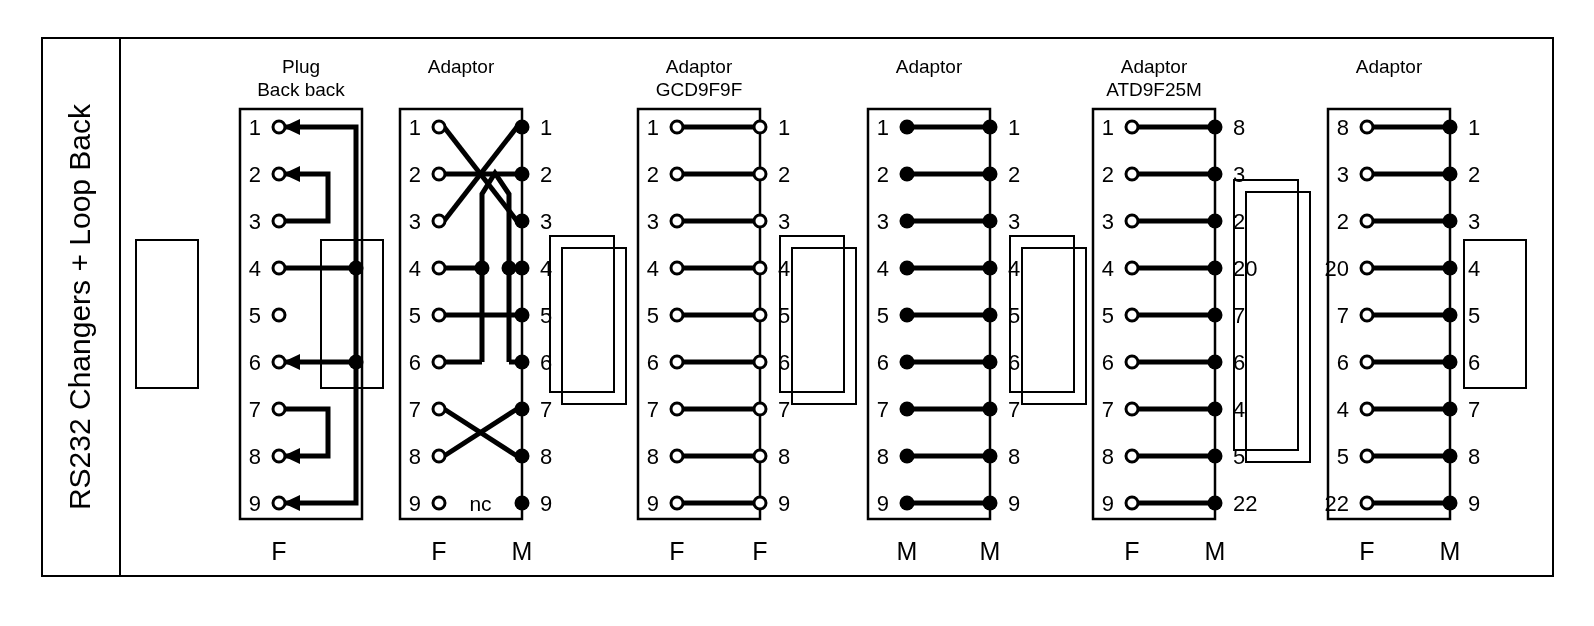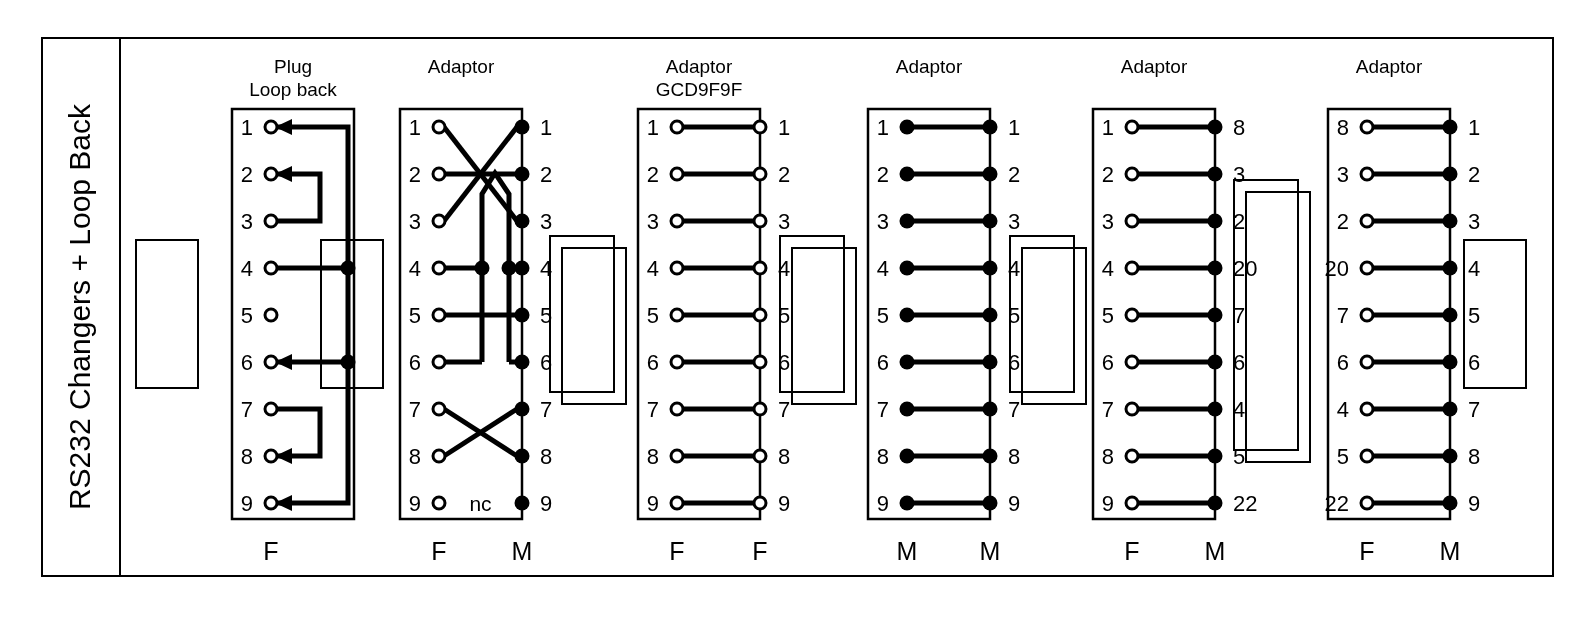--- a/index.html
+++ b/index.html
@@ -70,22 +70,22 @@
         <svg width="80" height="286" viewBox="0 0 80 286">
           <rect x="1" y="1" width="64" height="270" fill="none" stroke="#000000" stroke-width="2"></rect>
           <rect x="13" y="13" width="64" height="270" fill="none" stroke="#000000" stroke-width="2"></rect>
         </svg>
       </div>
       <div class="shell" style="left: 1342px; top: 200px;">
         <svg width="66" height="152" viewBox="0 0 66 152">
           <rect x="1" y="1" width="62" height="148" fill="none" stroke="#000000" stroke-width="2"></rect>
         </svg>
       </div>
-      <div class="panel" style="left: 54px; width: 236px; text-decoration: underline;">
-        <div class="ptitle"><span>Plug</span><span class="l2">Loop back</span></div>
+      <div class="panel" style="left: 62px; width: 236px; text-decoration: underline;">
+        <div class="ptitle"><span>Plug</span><span class="l2">Back back</span></div>
         <div class="body-svg"><svg width="236" height="432" viewBox="0 0 236 432">
             <rect x="57" y="8" width="122" height="410" fill="none" stroke="#000000" stroke-width="2.5"></rect>
             <text x="78" y="26" text-anchor="end" font-family="&quot;Liberation Sans&quot;,&quot;DejaVu Sans&quot;,sans-serif" font-size="22" fill="#000000" dominant-baseline="central">1</text>
             <text x="78" y="73" text-anchor="end" font-family="&quot;Liberation Sans&quot;,&quot;DejaVu Sans&quot;,sans-serif" font-size="22" fill="#000000" dominant-baseline="central">2</text>
             <text x="78" y="120" text-anchor="end" font-family="&quot;Liberation Sans&quot;,&quot;DejaVu Sans&quot;,sans-serif" font-size="22" fill="#000000" dominant-baseline="central">3</text>
             <text x="78" y="167" text-anchor="end" font-family="&quot;Liberation Sans&quot;,&quot;DejaVu Sans&quot;,sans-serif" font-size="22" fill="#000000" dominant-baseline="central">4</text>
             <text x="78" y="214" text-anchor="end" font-family="&quot;Liberation Sans&quot;,&quot;DejaVu Sans&quot;,sans-serif" font-size="22" fill="#000000" dominant-baseline="central">5</text>
             <text x="78" y="261" text-anchor="end" font-family="&quot;Liberation Sans&quot;,&quot;DejaVu Sans&quot;,sans-serif" font-size="22" fill="#000000" dominant-baseline="central">6</text>
             <text x="78" y="308" text-anchor="end" font-family="&quot;Liberation Sans&quot;,&quot;DejaVu Sans&quot;,sans-serif" font-size="22" fill="#000000" dominant-baseline="central">7</text>
             <text x="78" y="355" text-anchor="end" font-family="&quot;Liberation Sans&quot;,&quot;DejaVu Sans&quot;,sans-serif" font-size="22" fill="#000000" dominant-baseline="central">8</text>
@@ -280,21 +280,21 @@
             <line x1="101" y1="402" x2="174" y2="402" stroke="#000000" stroke-width="5" stroke-linecap="butt"></line>
             <circle cx="96" cy="402" r="7.5" fill="#000000" stroke="none"></circle>
             <circle cx="179" cy="402" r="7.5" fill="#000000" stroke="none"></circle>
           </svg></div>
         <div class="pfooter">
           <span style="left: 96px;">M</span>
           <span style="left: 179px;">M</span>
         </div>
       </div>
       <div class="panel" style="left: 915px; width: 236px;">
-        <div class="ptitle"><span>Adaptor</span></div>
+        <div class="ptitle"><span>Adaptor</span><span class="l2">ATD9F25M</span></div>
         <div class="body-svg"><svg width="236" height="432" viewBox="0 0 236 432">
             <rect x="57" y="8" width="122" height="410" fill="none" stroke="#000000" stroke-width="2.5"></rect>
             <text x="78" y="26" text-anchor="end" font-family="&quot;Liberation Sans&quot;,&quot;DejaVu Sans&quot;,sans-serif" font-size="22" fill="#000000" dominant-baseline="central">1</text>
             <text x="78" y="73" text-anchor="end" font-family="&quot;Liberation Sans&quot;,&quot;DejaVu Sans&quot;,sans-serif" font-size="22" fill="#000000" dominant-baseline="central">2</text>
             <text x="78" y="120" text-anchor="end" font-family="&quot;Liberation Sans&quot;,&quot;DejaVu Sans&quot;,sans-serif" font-size="22" fill="#000000" dominant-baseline="central">3</text>
             <text x="78" y="167" text-anchor="end" font-family="&quot;Liberation Sans&quot;,&quot;DejaVu Sans&quot;,sans-serif" font-size="22" fill="#000000" dominant-baseline="central">4</text>
             <text x="78" y="214" text-anchor="end" font-family="&quot;Liberation Sans&quot;,&quot;DejaVu Sans&quot;,sans-serif" font-size="22" fill="#000000" dominant-baseline="central">5</text>
             <text x="78" y="261" text-anchor="end" font-family="&quot;Liberation Sans&quot;,&quot;DejaVu Sans&quot;,sans-serif" font-size="22" fill="#000000" dominant-baseline="central">6</text>
             <text x="78" y="308" text-anchor="end" font-family="&quot;Liberation Sans&quot;,&quot;DejaVu Sans&quot;,sans-serif" font-size="22" fill="#000000" dominant-baseline="central">7</text>
             <text x="78" y="355" text-anchor="end" font-family="&quot;Liberation Sans&quot;,&quot;DejaVu Sans&quot;,sans-serif" font-size="22" fill="#000000" dominant-baseline="central">8</text>

